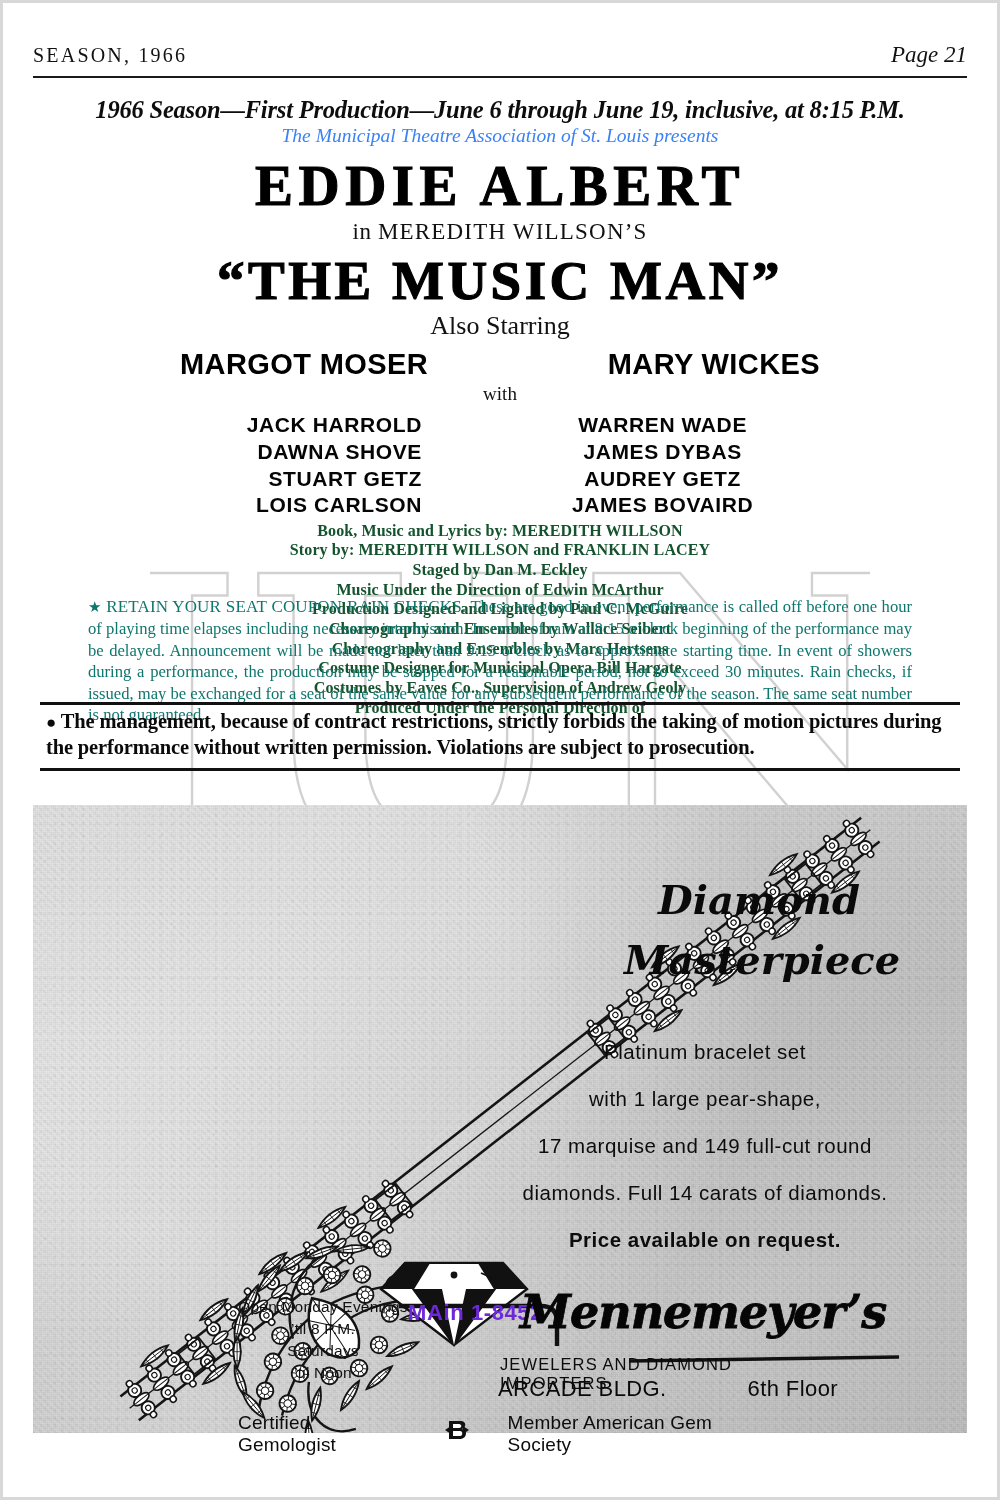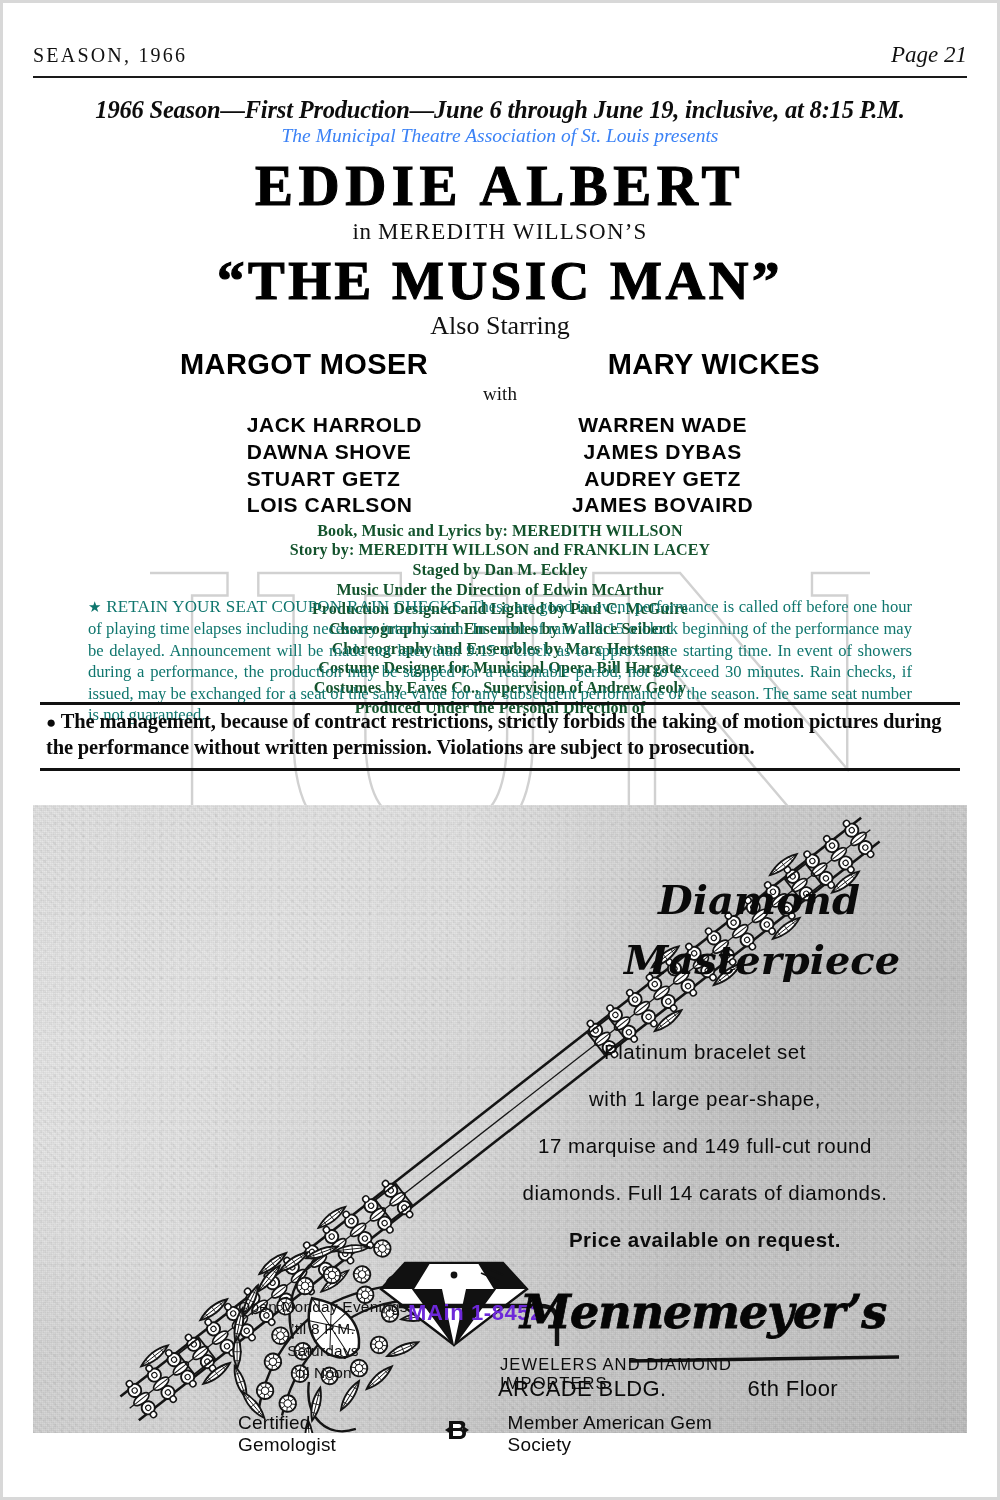--- a/index.html
+++ b/index.html
@@ -75,21 +75,21 @@
     font-family:"Liberation Sans",sans-serif;font-weight:bold;
     font-size:29px;letter-spacing:.4px;color:#000;
   }
   .line-with{
     font-family:"Liberation Serif",serif;font-size:19px;color:#111;margin-top:2px;
   }
   .cast{
     display:flex;justify-content:center;gap:150px;margin-top:7px;
   }
   .cast-col{display:flex;flex-direction:column;gap:1px;}
-  .cast-col.left{text-align:left;}
+  .cast-col.left{text-align:right;}
   .cast-col.right{text-align:center;}
   .cast-name{
     font-family:"Liberation Sans",sans-serif;font-weight:bold;
     font-size:21px;letter-spacing:.6px;color:#050505;line-height:1.22;
   }
   .quartet{
     font-family:"Liberation Sans",sans-serif;font-weight:bold;
     font-size:20px;letter-spacing:.8px;color:#050505;margin-top:5px;
   }
   .credits{margin-top:3px;}

